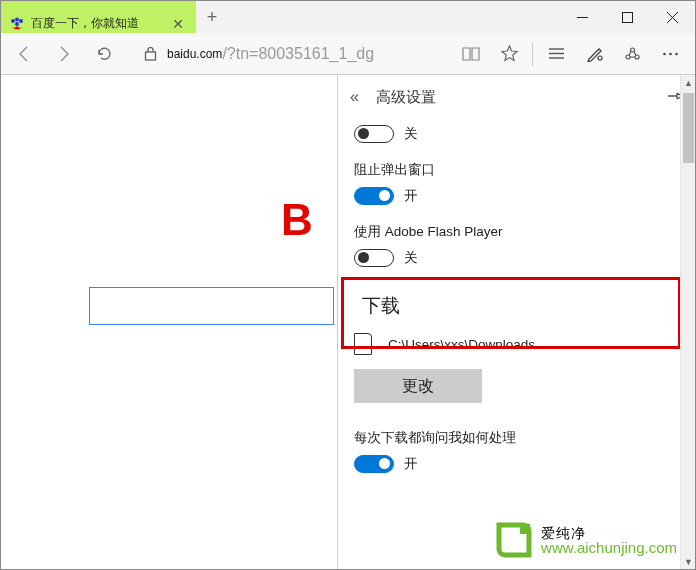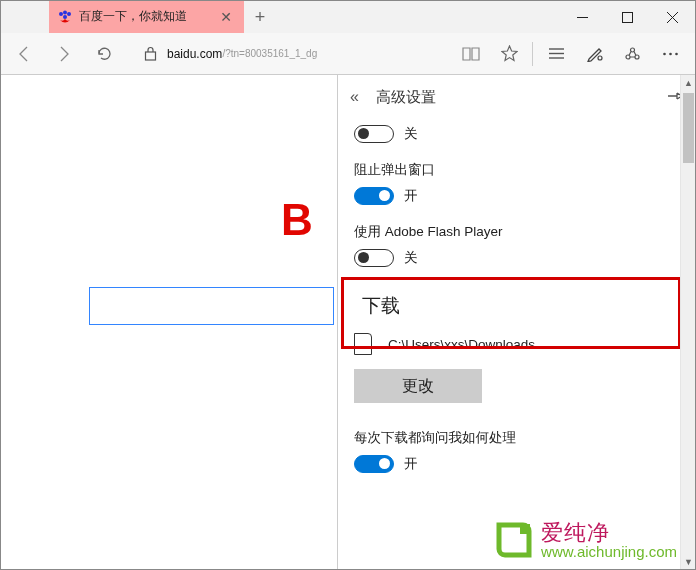--- a/index.html
+++ b/index.html
@@ -1,35 +1,35 @@
 <!DOCTYPE html>
 <html><head>
 <meta charset="utf-8">
 <style>
   * { box-sizing: border-box; margin: 0; padding: 0; font-family: "Microsoft YaHei", "Segoe UI", sans-serif; }
   body { width: 696px; height: 570px; background: #fff; position: relative; overflow: hidden; border: 1px solid #888; }
 
   
   .titlebar { height: 32px; background: #f2f2f2; display: flex; align-items: stretch; }
-  .tab { display: flex; align-items: center; background: #fca5a5; border-bottom: 1px solid transparent; height: 32px; padding: 0 8px 0 8px; width: 195px; position: relative; margin-left: 48px; }
+  .tab { display: flex; align-items: flex-end; background: #bef264; border-bottom: 1px solid transparent; height: 32px; padding: 0 8px 0 8px; width: 195px; position: relative; }
   .tab .favicon { width: 16px; height: 16px; margin-right: 6px; display: flex; align-items: center; justify-content: center; }
   .tab-title { font-size: 12px; color: #222; white-space: nowrap; overflow: hidden; text-overflow: ellipsis; flex: 1; }
   .tab-close { font-size: 14px; color: #555; padding: 0 4px; }
   .newtab { width: 32px; display: flex; align-items: center; justify-content: center; font-size: 18px; color: #666; }
   .tb-spacer { flex: 1; }
   .win-controls { display: flex; }
   .win-btn { width: 45px; display: flex; align-items: center; justify-content: center; color: #222; font-size: 12px; }
 
   
   .addrbar { height: 42px; background: #f7f7f7; border-bottom: 1px solid #ccc; display: flex; align-items: center; padding: 0 6px 0 3px; }
   .nav-btn { width: 40px; height: 42px; display: flex; align-items: center; justify-content: center; color: #888; }
   .url-box { flex: 1; height: 28px; display: flex; align-items: center; padding: 0 4px; }
   .lock-icon { color: #666; margin-right: 6px; display: flex; align-items: center; }
   .url-host { font-size: 12px; color: #111; }
-  .url-rest { font-size: 10px; color: #999; }
+  .url-rest { font-size: 16px; color: #999; }
   .addr-right { display: flex; align-items: center; gap: 0; }
   .addr-icon { width: 38px; height: 42px; display: flex; align-items: center; justify-content: center; color: #555; }
   .addr-sep { width: 1px; height: 24px; background: #ccc; margin: 0 4px; }
 
   
   .content { position: absolute; top: 74px; left: 0; right: 0; bottom: 0; background: #fff; }
   .baidu-logo { position: absolute; top: 120px; left: 280px; font-weight: 900; font-size: 44px; color: #e10601; font-family: Arial, sans-serif; }
   .search-box { position: absolute; top: 212px; left: 88px; width: 245px; height: 38px; border: 1px solid #3385ff; background: #fff; }
 
   
@@ -60,21 +60,21 @@
   .scrollbar { position: absolute; right: 0; top: 74px; width: 15px; bottom: 0; background: #f0f0f0; border-left: 1px solid #e5e5e5; }
   .scroll-thumb { position: absolute; top: 18px; left: 2px; width: 11px; height: 70px; background: #c2c2c2; }
   .scroll-arrow { position: absolute; left: 0; width: 15px; height: 15px; display: flex; align-items: center; justify-content: center; color: #666; font-size: 9px; }
   .scroll-arrow.top { top: 0; }
   .scroll-arrow.bot { bottom: 0; }
 
   
   .wm { position: absolute; right: 18px; bottom: 8px; display: flex; align-items: center; gap: 6px; pointer-events: none; }
   .wm-icon { width: 42px; height: 42px; position: relative; }
   .wm-text { display: flex; flex-direction: column; line-height: 1; }
-  .wm-cn { font-size: 22px; color: #be185d; font-weight: 500; letter-spacing: 1px; }
+  .wm-cn { font-size: 14px; color: #000000; font-weight: 500; letter-spacing: 1px; }
   .wm-url { font-size: 15px; color: #6eb92b; }
 </style>
 </head>
 <body>
 
 <div class="titlebar">
   <div class="tab">
     <span class="favicon">
       <svg width="16" height="16" viewBox="0 0 16 16">
           <circle cx="4" cy="5" r="2" fill="#2932e1"></circle>

